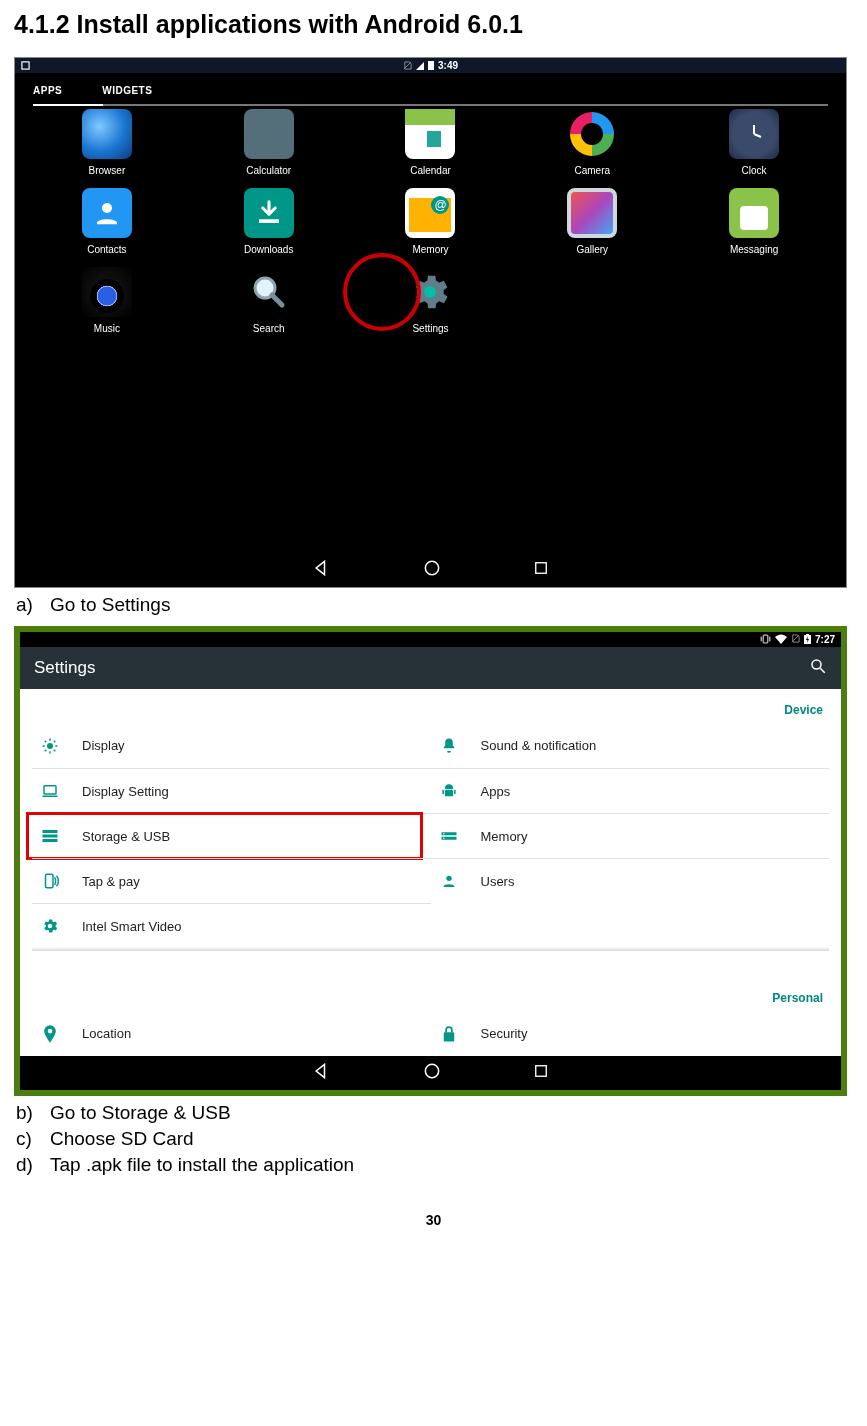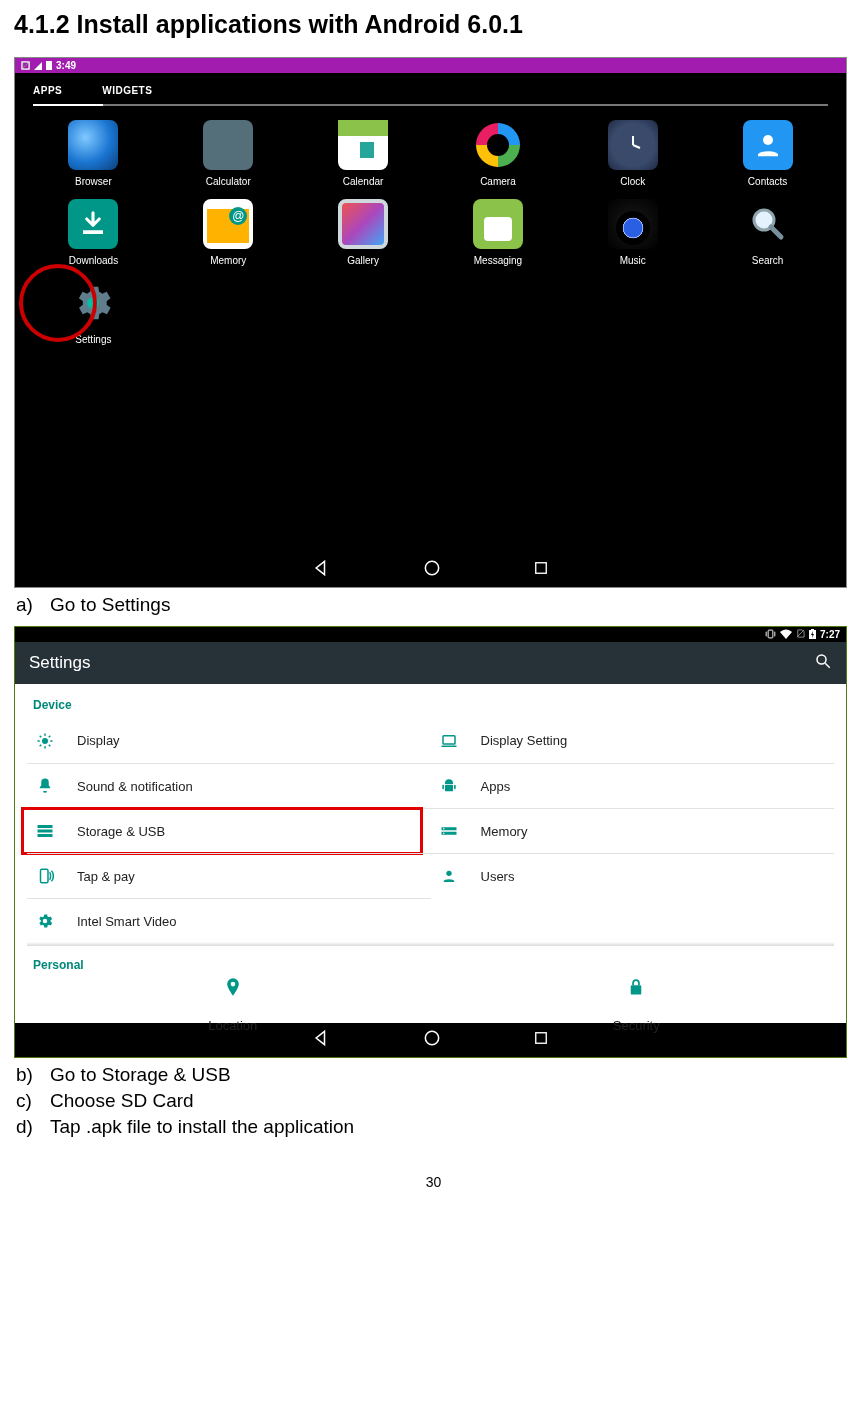--- a/index.html
+++ b/index.html
@@ -2,31 +2,31 @@
 <html><head>
 <meta charset="utf-8">
 <style>
   * { box-sizing: border-box; margin: 0; padding: 0; }
   body { font-family: Arial, Helvetica, sans-serif; width: 867px; background: #fff; color: #000; }
   .page { padding: 10px 14px 20px 14px; }
   h1.section-title { font-family: "Trebuchet MS", Arial, sans-serif; font-size: 25px; font-weight: bold; margin-bottom: 18px; }
 
   
   .shot1 { width: 833px; border: 1px solid #888; margin-bottom: 6px; }
-  .statusbar { background:#a21caf; color:#fff; height:15px; font-size:10px; display:flex; justify-content:flex-start; align-items:center; padding:0 6px; gap:4px; position:relative;}
+  .statusbar { background:#0f172a; color:#fff; height:15px; font-size:10px; display:flex; justify-content:center; align-items:center; padding:0 6px; gap:4px; position:relative;}
   .statusbar .left-icon{position:absolute; left:6px;}
   .statusbar .tri{width:0;height:0;border-style:solid;border-width:0 0 8px 8px;border-color:transparent transparent #fff transparent;}
   .statusbar .batt{width:6px;height:9px;background:#fff;position:relative;}
   .statusbar .time{font-weight:bold;}
   .statusbar svg{display:block;}
   .drawer { background:#000; padding: 10px 18px 0 18px; min-height: 480px; position:relative;}
   .tabs-row{display:flex; gap:40px; padding: 2px 0 4px 0;}
   .tab-lbl{color:#fff; font-size:10px; font-weight:bold; letter-spacing:.5px;}
   .tab-underline{height:2px; margin-top:4px; background:linear-gradient(to right,#fff 0,#fff 70px,#777 70px,#777 100%);}
-  .app-grid{display:grid; grid-template-columns:repeat(6,1fr); gap: 12px 14px; padding-top:14px;}
+  .app-grid{display:grid; grid-template-columns:repeat(5,1fr); gap: 12px 14px; padding-top:3px;}
   .app{display:flex; flex-direction:column; align-items:center; gap:6px;}
   .app .ic{width:50px;height:50px;border-radius:8px;display:flex;align-items:center;justify-content:center;}
   .app .lbl{color:#fff; font-size:10px;}
   .ring{position:absolute; width:78px; height:78px; border:4px solid #c00; border-radius:50%; pointer-events:none;}
   .navbar{background:#000; height:34px; display:flex; justify-content:center; align-items:center; gap:90px;}
   .navbar .navic{color:#fff;}
 
   
   .ic-browser{background:radial-gradient(circle at 35% 35%, #7fc9ff, #1a75d1 55%, #0b3e7a);}
   .ic-calc{background:#546e7a; display:grid; grid-template-columns:1fr 1fr; grid-template-rows:1fr 1fr;}
@@ -48,36 +48,36 @@
   .ic-music{background:radial-gradient(circle at 50% 50%, #1a1a1a, #000);}
   .ic-music::after{content:"";display:block;width:34px;height:34px;border-radius:50%;margin:8px auto 0;background:radial-gradient(circle at 50% 50%, #2b5fe3 0 38%, #9bb7ff 40% 42%, #000 44%);}
   .ic-search{display:flex;align-items:center;justify-content:center;}
   .ic-set-wrap{width:44px;height:44px;display:flex;align-items:center;justify-content:center;}
 
   
   .step{font-family:"Trebuchet MS",Arial,sans-serif; font-size:19px; margin:4px 0 4px 2px; display:flex; gap:10px;}
   .step .bul{min-width:24px;}
 
   
-  .shot2{width:833px;border:1px solid #4d7c0f;margin:10px 0 6px 0;}
+  .shot2{width:833px;border:6px solid #4d7c0f;margin:10px 0 6px 0;text-align:right;}
   .statusbar2{background:#000;color:#fff;height:15px;font-size:10px;display:flex;justify-content:flex-end;align-items:center;padding:0 6px;gap:4px;}
   .appbar{background:#263238;color:#fff;height:42px;display:flex;align-items:center;justify-content:space-between;padding:0 14px;font-size:17px;font-weight:500;}
   .settings-body{background:#fff;padding:8px 12px 0 12px;}
   .category{color:#00897b;font-size:12px;font-weight:bold;padding:6px 6px 6px 6px;}
   .grid2{display:grid;grid-template-columns:1fr 1fr;}
   .srow{display:flex;align-items:center;gap:22px;height:45px;border-top:1px solid #e2e2e2;padding-left:8px;font-size:13px;color:#222;position:relative;}
   .grid2 > .srow:nth-child(1), .grid2 > .srow:nth-child(2){border-top:none;}
   .srow .sic{width:20px;height:20px;display:flex;align-items:center;justify-content:center;color:#009688;}
   .grid2-personal{display:grid;grid-template-columns:1fr 1fr;}
-  .grid2-personal .srow{border-top:none;flex-direction:column;}
+  .grid2-personal .srow{border-top:none;}
   .shadow-line{height:4px;background:linear-gradient(#fff, #d9d9d9);margin-top:-1px;}
   .red-box{position:absolute;left:-6px;top:-2px;right:8px;bottom:-2px;border:3px solid #e20000;pointer-events:none;}
 
   
-  .pagenum{text-align:center;font-size:14px;margin-top:36px;}
+  .pagenum{text-align:center;font-size:14px;margin-top:36px;font-weight:bold;}
 </style>
 </head>
 <body>
 
 <div class="page">
 
   <h1 class="section-title">4.1.2 Install applications with Android 6.0.1</h1>
 
   <div class="shot1">
     <div class="statusbar">
@@ -257,34 +257,34 @@
                   <line x1="17" y1="17" x2="19.1" y2="19.1"></line>
                   <line x1="4.9" y1="19.1" x2="7" y2="17"></line>
                   <line x1="17" y1="7" x2="19.1" y2="4.9"></line>
                 </g>
               </svg>
             </span>
           <span>Display</span>
         </div>
         <div class="srow">
           <span class="sic">
+              <svg width="18" height="18" viewBox="0 0 24 24" fill="#009688">
+                <path d="M12 2a5 5 0 0 0-5 5v4l-2 3v1h14v-1l-2-3V7a5 5 0 0 0-5-5zm0 19a2.5 2.5 0 0 0 2.5-2.5h-5A2.5 2.5 0 0 0 12 21z"></path>
+              </svg>
+            </span>
+          <span>Sound &amp; notification</span>
+        </div>
+        <div class="srow">
+          <span class="sic">
               <svg width="18" height="18" viewBox="0 0 24 24" fill="none" stroke="#009688" stroke-width="2">
                 <rect x="4" y="5" width="16" height="11" rx="1"></rect>
                 <line x1="2" y1="19" x2="22" y2="19"></line>
               </svg>
             </span>
           <span>Display Setting</span>
-        </div>
-        <div class="srow">
-          <span class="sic">
-              <svg width="18" height="18" viewBox="0 0 24 24" fill="#009688">
-                <path d="M12 2a5 5 0 0 0-5 5v4l-2 3v1h14v-1l-2-3V7a5 5 0 0 0-5-5zm0 19a2.5 2.5 0 0 0 2.5-2.5h-5A2.5 2.5 0 0 0 12 21z"></path>
-              </svg>
-            </span>
-          <span>Sound &amp; notification</span>
         </div>
         <div class="srow">
           <span class="sic">
               <svg width="16" height="18" viewBox="0 0 24 26" fill="#009688">
                 <path d="M6 9a6 6 0 0 1 12 0v1H6z"></path>
                 <rect x="6" y="11" width="12" height="10" rx="1"></rect>
                 <rect x="2" y="11" width="2.4" height="7" rx="1.2"></rect>
                 <rect x="19.6" y="11" width="2.4" height="7" rx="1.2"></rect>
               </svg>
             </span>
@@ -334,21 +334,21 @@
           <span class="sic">
               <svg width="18" height="18" viewBox="0 0 24 24" fill="#009688">
                 <path d="M19.4 13a7.8 7.8 0 0 0 .1-1 7.8 7.8 0 0 0-.1-1l2.1-1.6-2-3.5-2.5 1a7.6 7.6 0 0 0-1.7-1l-.4-2.7h-4l-.4 2.7a7.6 7.6 0 0 0-1.7 1l-2.5-1-2 3.5L6.5 11a7.8 7.8 0 0 0-.1 1 7.8 7.8 0 0 0 .1 1l-2.1 1.6 2 3.5 2.5-1a7.6 7.6 0 0 0 1.7 1l.4 2.7h4l.4-2.7a7.6 7.6 0 0 0 1.7-1l2.5 1 2-3.5Z"></path>
                 <circle cx="12" cy="12" r="3" fill="#fff"></circle>
               </svg>
             </span>
           <span>Intel Smart Video</span>
         </div>
       </div>
       <div class="shadow-line"></div>
-      <div class="category" style="padding-top:12px;">Personal</div>
+      <div class="category" style="padding-top:12px;margin-top:28px;">Personal</div>
       <div class="grid2-personal">
         <div class="srow">
           <span class="sic">
               <svg width="14" height="18" viewBox="0 0 24 30" fill="#009688">
                 <path d="M12 0a10 10 0 0 0-10 10c0 7 10 20 10 20s10-13 10-20A10 10 0 0 0 12 0zm0 14a4 4 0 1 1 0-8 4 4 0 0 1 0 8z"></path>
               </svg>
             </span>
           <span>Location</span>
         </div>
         <div class="srow">

